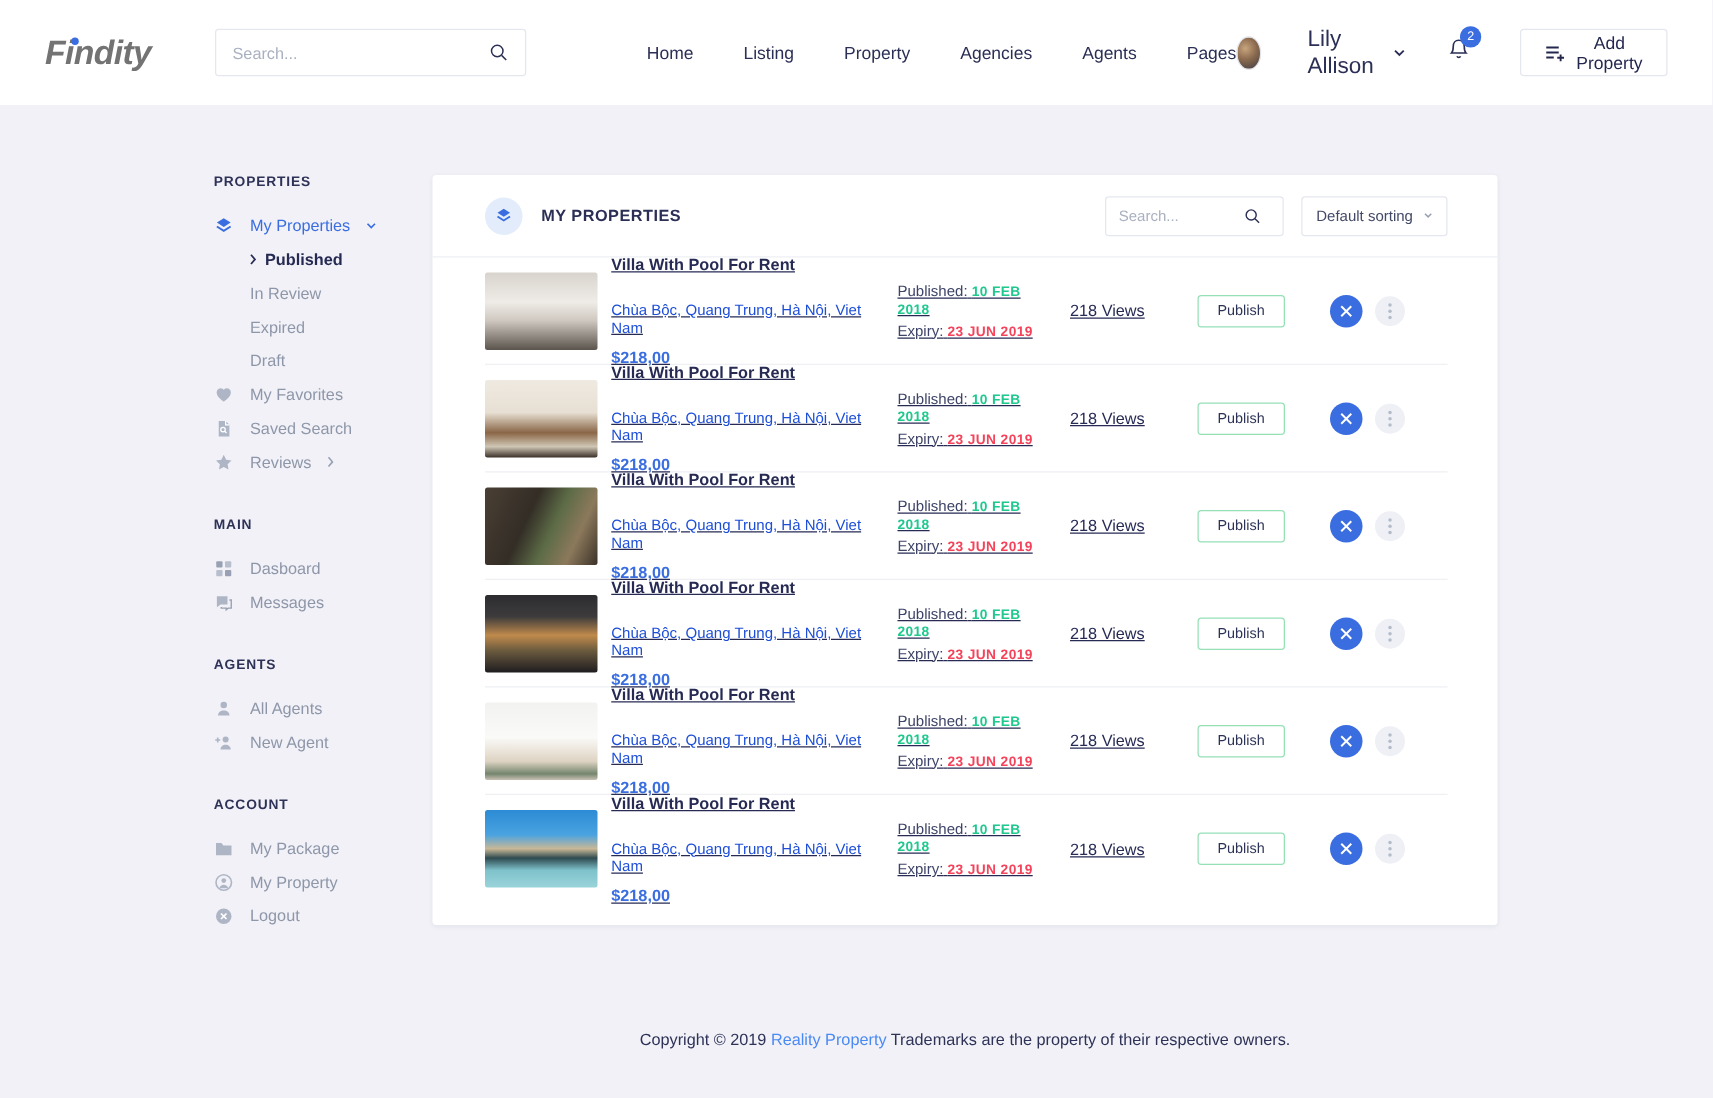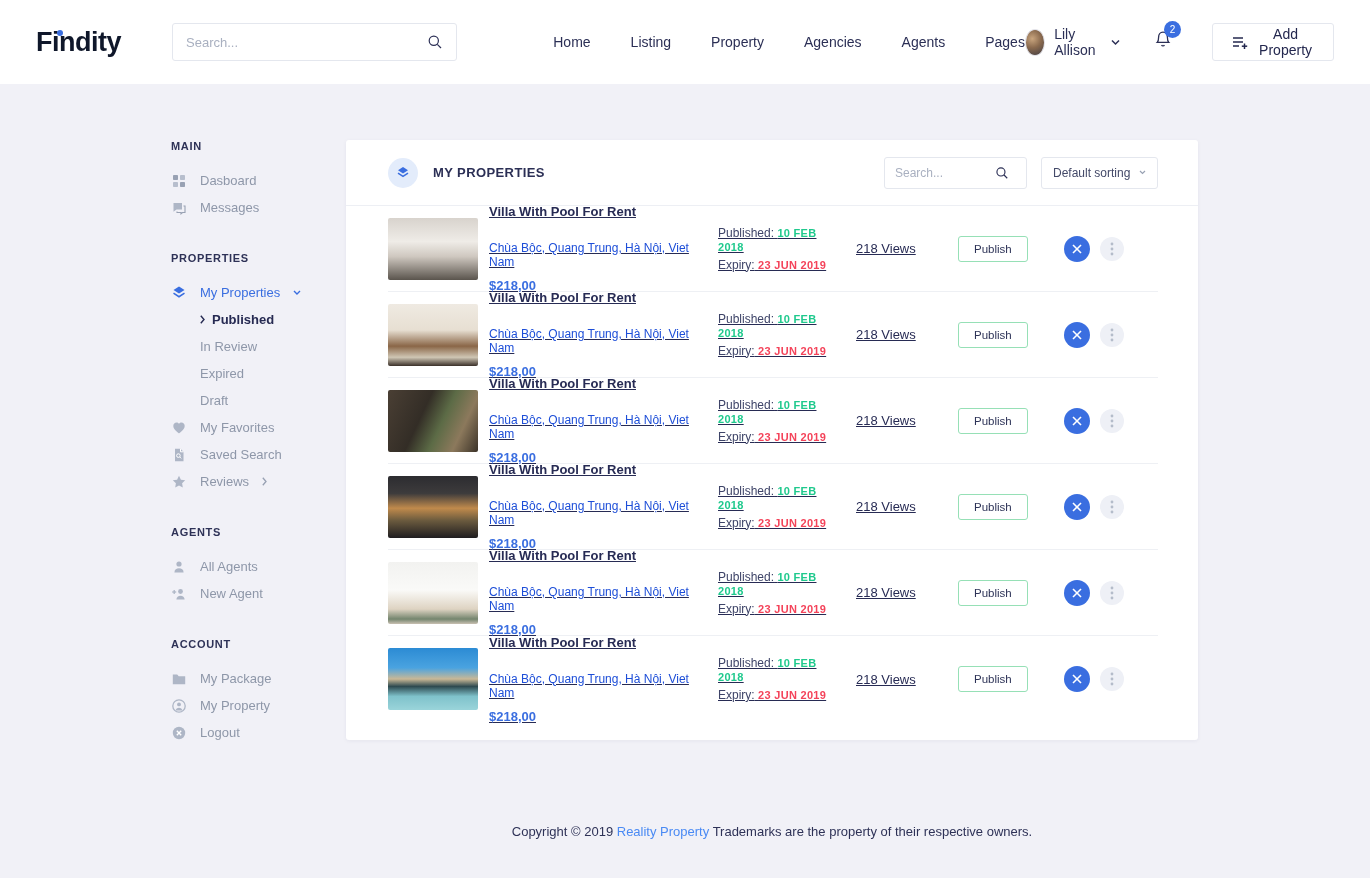--- a/index.html
+++ b/index.html
@@ -1,31 +1,31 @@
 <!DOCTYPE html>
 <html><head>
 <meta charset="utf-8">
 <style>
   * { margin:0; padding:0; box-sizing:border-box; }
   html,body { width:1370px; height:878px; overflow:hidden; }
   body { background:#f1f1f7; font-family:"Liberation Sans", sans-serif; color:#272b54; }
 
   
   .navbar { height:84px; background:#fff; display:flex; align-items:center; padding:0 36px; }
-  .logo { font-size:27px; font-weight:800; letter-spacing:-0.5px; color:#0f172a; position:relative; width:136px; flex-shrink:0; }
+  .logo { font-size:27px; font-weight:800; letter-spacing:-0.5px; color:#737373; position:relative; width:136px; flex-shrink:0;font-style:italic; }
   .logo::after { content:''; position:absolute; width:6px; height:6px; border-radius:50%; background:#3a6ee0; left:21px; top:3px; }
   .nav-search { width:326px; height:38px; border:1px solid #e4e7ee; border-radius:3px; display:flex; align-items:center; padding:0 13px; background:#fff; }
   .nav-search input { border:none; outline:none; flex:1; font-size:13px; color:#454a72; font-family:inherit; }
   .nav-search input::placeholder { color:#a9b0c0; }
   .nav-links { display:flex; gap:40px; margin-left:96px; }
   .nav-link { font-size:14px; color:#2b2f55; text-decoration:none; cursor:pointer; }
   .nav-right { margin-left:auto; display:flex; align-items:center; }
   .user { display:flex; align-items:center; gap:9px; cursor:pointer; }
   .avatar { width:27px; height:27px; border-radius:50%; background:radial-gradient(circle at 35% 35%, #c9a57e 0%, #8a6a4e 45%, #3e3b42 100%); border:1px solid #e2e2e8; }
-  .user-name { font-size:14px; color:#2b2f55; }
+  .user-name { font-size:18px; color:#2b2f55;margin-left:28px; }
   .bell-wrap { position:relative; margin:0 40px 0 34px; cursor:pointer; }
   .badge { position:absolute; top:-9px; right:-9px; min-width:17px; height:17px; border-radius:50%; background:#3a6ee0; color:#fff; font-size:10px; display:flex; align-items:center; justify-content:center; }
   .add-btn { height:38px; border:1px solid #e4e7ee; border-radius:3px; background:#fff; display:flex; align-items:center; gap:9px; padding:0 19px; font-size:14px; color:#23274e; font-family:inherit; cursor:pointer; }
 
   
   .layout { display:flex; align-items:flex-start; }
 
   
   .sidebar { width:346px; flex-shrink:0; padding:56px 0 0 171px; }
   .side-section { margin-bottom:37px; }
@@ -142,44 +142,20 @@
       <span>Add Property</span>
     </button>
   </div>
 </header>
 
 <div class="layout">
 
   <aside class="sidebar">
 
     <div class="side-section">
-      <div class="side-heading">MAIN</div>
-      <div class="side-item">
-        <span class="icon16">
-            <svg viewBox="0 0 16 16">
-              <rect x="2" y="2" width="5" height="5" rx="0.8" fill="#98a1b3"></rect>
-              <rect x="9" y="2" width="5" height="5" rx="0.8" fill="#b7becd"></rect>
-              <rect x="2" y="9" width="5" height="5" rx="0.8" fill="#b7becd"></rect>
-              <rect x="9" y="9" width="5" height="5" rx="0.8" fill="#98a1b3"></rect>
-            </svg>
-          </span>
-        <span class="lbl">Dasboard</span>
-      </div>
-      <div class="side-item">
-        <span class="icon16">
-            <svg viewBox="0 0 16 16">
-              <path d="M2.5 3 h8.5 v6.5 h-5.5 l-3 2.3 z" fill="#aeb6c6"></path>
-              <path d="M12.5 6 h1.5 v6.5 h-2.5 l-1.5 1.3 v-1.3 h-4 v-1" fill="none" stroke="#98a1b3" stroke-width="1.1"></path>
-            </svg>
-          </span>
-        <span class="lbl">Messages</span>
-      </div>
-    </div>
-
-    <div class="side-section">
       <div class="side-heading">PROPERTIES</div>
       <div class="side-item active">
         <span class="icon16">
             <svg viewBox="0 0 16 16">
               <path d="M8 1.5 L13.5 5 L8 8.5 L2.5 5 Z" fill="#3a6ee0"></path>
               <path d="M2.5 8.2 L8 11.7 L13.5 8.2" fill="none" stroke="#3a6ee0" stroke-width="1.6"></path>
             </svg>
           </span>
         <span class="lbl">My Properties</span>
         <span class="icon16" style="width:8px;height:6px;">
@@ -235,20 +211,44 @@
         <span class="lbl">Reviews</span>
         <span class="icon16" style="width:5px;height:9px;">
             <svg viewBox="0 0 5 9">
               <path d="M0.8 0.8 L4 4.5 L0.8 8.2" fill="none" stroke="#98a1b3" stroke-width="1.3"></path>
             </svg>
           </span>
       </div>
     </div>
 
     <div class="side-section">
+      <div class="side-heading">MAIN</div>
+      <div class="side-item">
+        <span class="icon16">
+            <svg viewBox="0 0 16 16">
+              <rect x="2" y="2" width="5" height="5" rx="0.8" fill="#98a1b3"></rect>
+              <rect x="9" y="2" width="5" height="5" rx="0.8" fill="#b7becd"></rect>
+              <rect x="2" y="9" width="5" height="5" rx="0.8" fill="#b7becd"></rect>
+              <rect x="9" y="9" width="5" height="5" rx="0.8" fill="#98a1b3"></rect>
+            </svg>
+          </span>
+        <span class="lbl">Dasboard</span>
+      </div>
+      <div class="side-item">
+        <span class="icon16">
+            <svg viewBox="0 0 16 16">
+              <path d="M2.5 3 h8.5 v6.5 h-5.5 l-3 2.3 z" fill="#aeb6c6"></path>
+              <path d="M12.5 6 h1.5 v6.5 h-2.5 l-1.5 1.3 v-1.3 h-4 v-1" fill="none" stroke="#98a1b3" stroke-width="1.1"></path>
+            </svg>
+          </span>
+        <span class="lbl">Messages</span>
+      </div>
+    </div>
+
+    <div class="side-section">
       <div class="side-heading">AGENTS</div>
       <div class="side-item">
         <span class="icon16">
             <svg viewBox="0 0 16 16">
               <circle cx="8" cy="5" r="2.6" fill="#aeb6c6"></circle>
               <path d="M3.4 13.4 c0-2.6 2.1-4.1 4.6-4.1 s4.6 1.5 4.6 4.1 z" fill="#aeb6c6"></path>
             </svg>
           </span>
         <span class="lbl">All Agents</span>
       </div>

